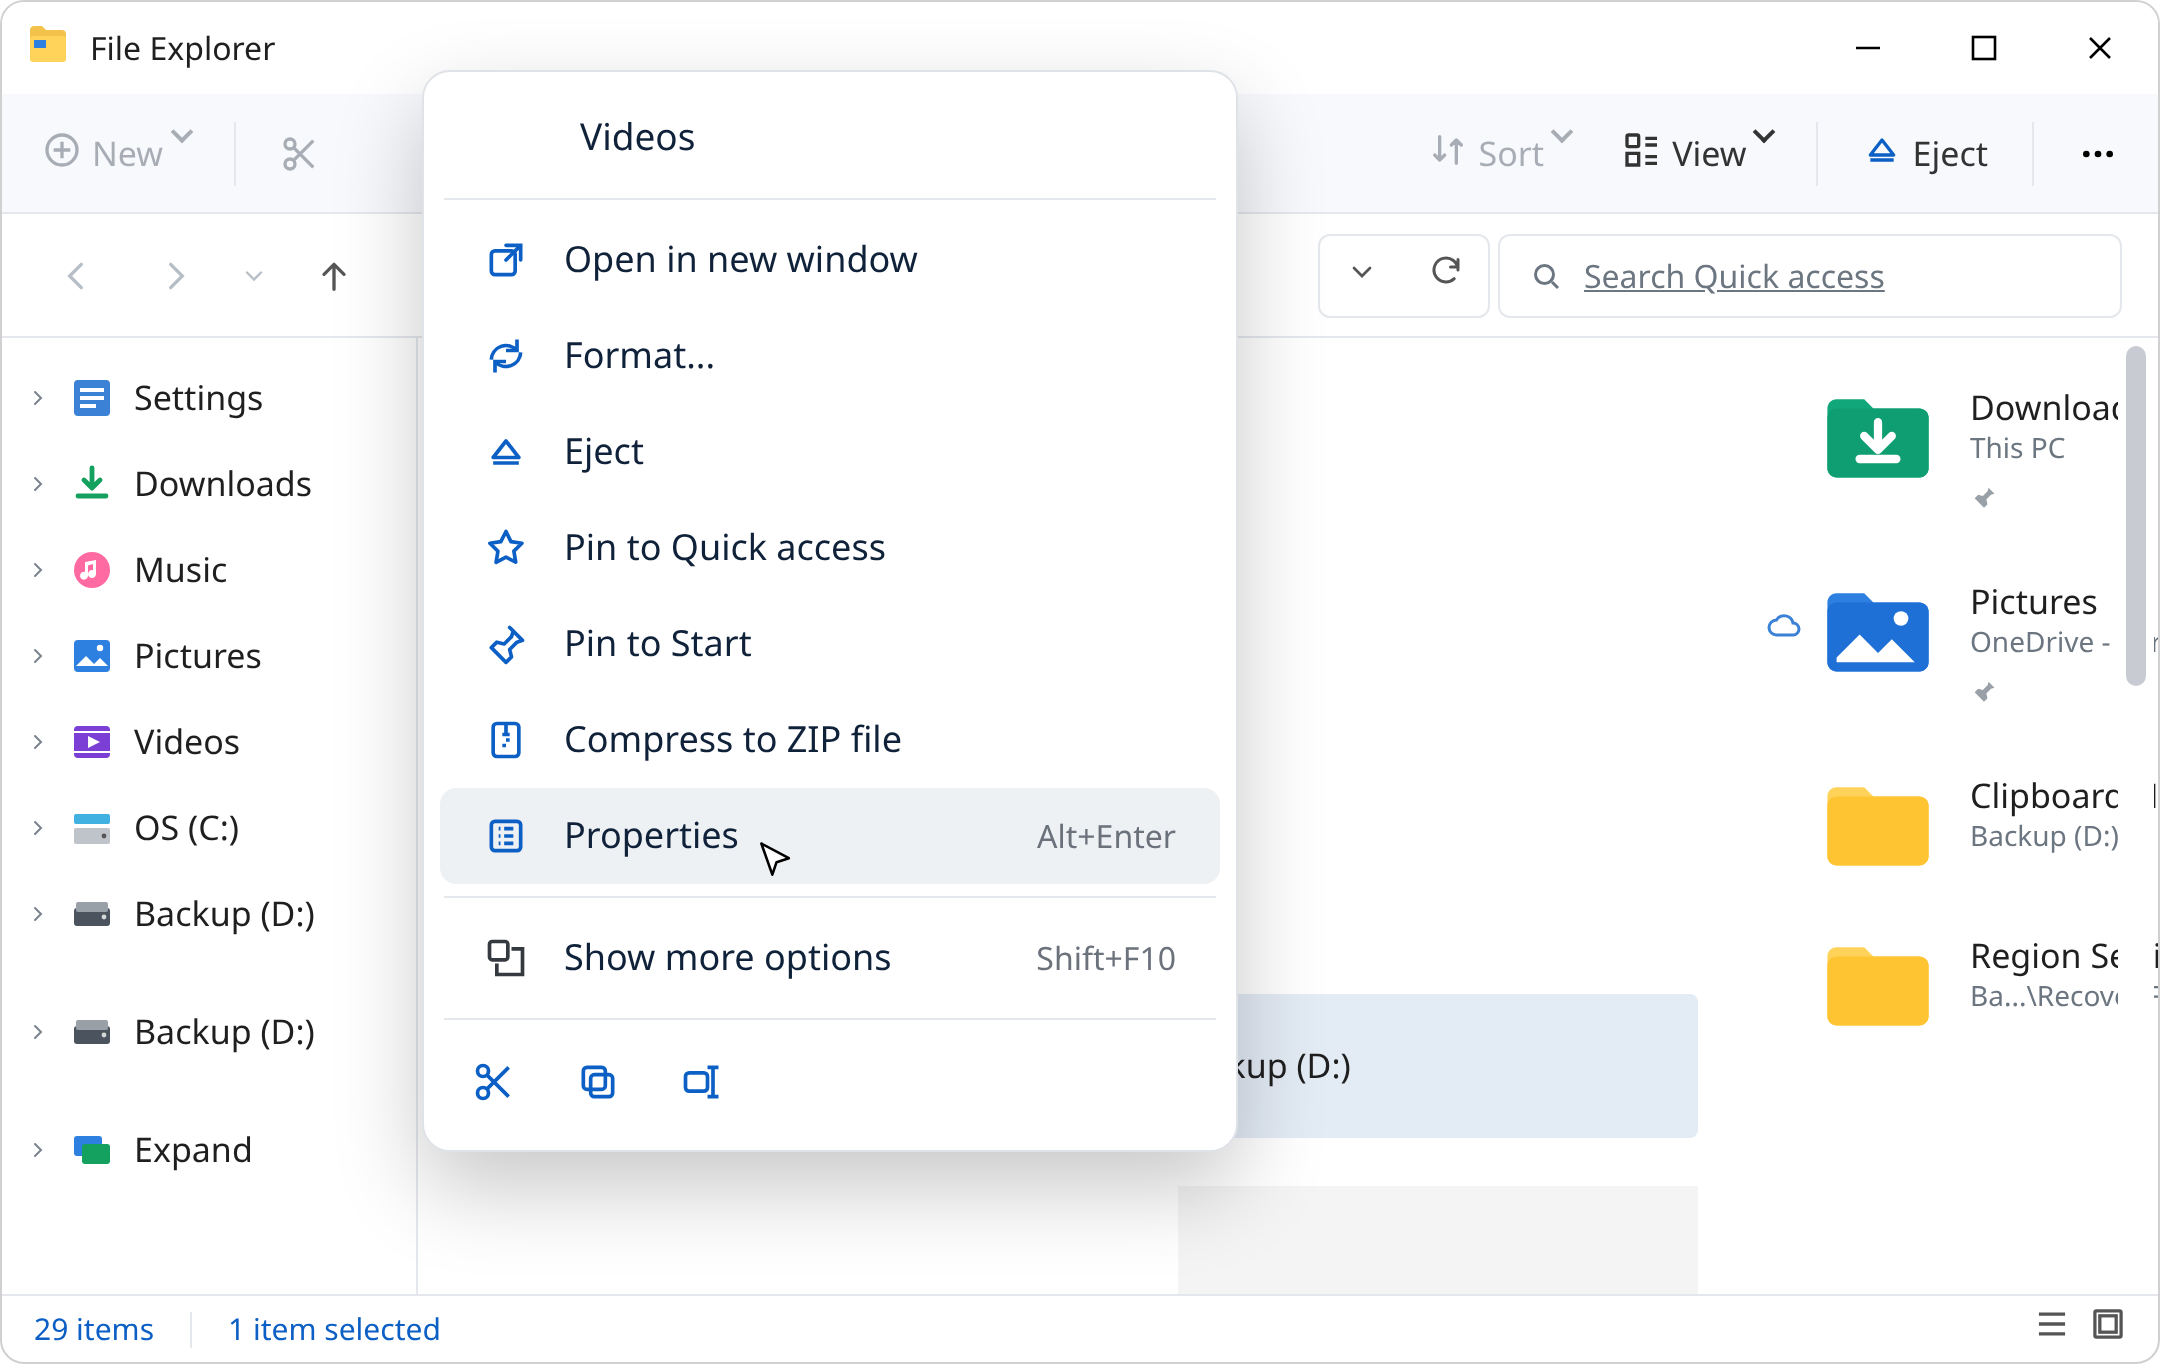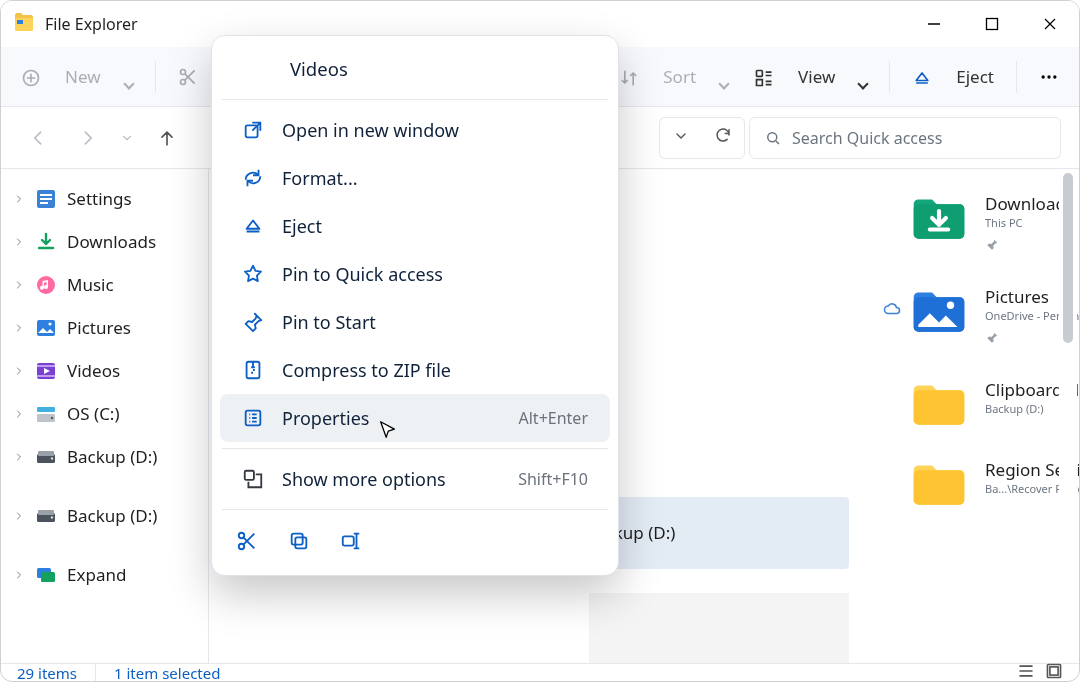--- a/index.html
+++ b/index.html
@@ -32,70 +32,70 @@
   .win-btn { width:58px; height:46px; display:flex; align-items:center; justify-content:center; }
   .win-btn svg { width:14px; height:14px; }
 
   
   .toolbar {
     height:60px; background:var(--toolbarbg);
     border-bottom:1px solid var(--border);
     display:flex; align-items:center; padding:0 8px; gap:2px;
     color:#4a5361;
   }
-  .tbtn { display:flex; align-items:flex-end; gap:24px; padding:8px 12px; border-radius:6px; font-size:17px; }
+  .tbtn { display:flex; align-items:flex-start; gap:5px; padding:8px 12px; border-radius:6px; font-size:17px; }
   .tbtn svg { width:20px; height:20px; }
   .tsep { width:1px; height:32px; background:var(--border); margin:0 8px; }
   .muted-btn { opacity:.45; }
   .chev-sm { border:solid currentColor; border-width:0 2px 2px 0; display:inline-block; padding:3px; transform:rotate(45deg); margin-top:-3px;}
 
   
   .navrow {
     height:62px; background:#ffffff; border-bottom:1px solid var(--border);
     display:flex; align-items:center; padding:0 18px; gap:8px;
   }
   .navicon { width:40px; height:40px; display:flex; align-items:center; justify-content:center; color:#555; }
   .navicon.muted { color:#b8bec6; }
   .navicon svg { width:20px; height:20px; }
   .addrflex { flex:1; }
   .addr-right { display:flex; align-items:center; gap:4px; margin-left:auto; }
-  .addr-right .box { height:42px; border:1px solid var(--border); border-radius:6px; display:flex; align-items:center; }
+  .addr-right .box { height:42px; border:1px solid var(--border); border-radius:6px; display:flex; align-items:center;text-decoration:underline; }
   .refreshbox { width:86px; justify-content:space-around; }
   .searchbox { width:312px; padding:0 14px; gap:10px; color:var(--muted); font-size:16px; }
   .searchbox svg { width:18px; height:18px; flex:0 0 18px; }
 
   
   .body { flex:1; display:flex; position:relative; overflow:hidden; }
   .sidebar { width:208px; border-right:1px solid var(--border); padding:8px 4px; background:#fff; }
   .tree-item { display:flex; align-items:center; gap:10px; padding:10px 8px; font-size:17px; border-radius:6px; }
   .tree-item + .tree-item.spaced { margin-top:16px; }
   .tree-chev { color:#7a828c; }
   .tree-chev svg { width:12px; height:12px; }
   .tree-icon { width:22px; height:22px; display:flex; align-items:center; justify-content:center; }
   .tree-icon svg { width:22px; height:22px; }
 
   .content { flex:1; position:relative; padding:24px 28px 18px 28px; }
   .grid-right-col { position:absolute; left:700px; top:24px; width:330px; }
   .tile { display:flex; align-items:flex-start; gap:16px; margin-bottom:30px; position:relative; }
   .tile-icon { width:60px; height:50px; display:flex; align-items:center; justify-content:center; }
   .tile-icon svg { width:58px; height:46px; }
   .tile-text .t1 { font-size:17px; line-height:1.3; }
-  .tile-text .t2 { font-size:11px; color:var(--muted); }
+  .tile-text .t2 { font-size:14px; color:var(--muted); }
   .pin { color:#9aa0a8; margin-top:4px; }
   .pin svg { width:14px; height:14px; }
   .cloud-badge { position:absolute; left:-26px; top:14px; color:#3b82d6;}
   .cloud-badge svg{width:18px;height:18px;}
   .backup-sel { position:absolute; left:300px; top:330px; width:340px; height:68px; display:flex; align-items:center; gap:16px; z-index:1;}
   .sel-hl { position:absolute; left:290px; top:328px; width:350px; height:72px; background:#e3ebf5; border-radius:4px; z-index:0;}
   .sel-shade { position:absolute; left:380px; top:424px; width:260px; height:156px; background:#f4f4f4; z-index:0;}
   .backup-sel .tile-icon svg{width:48px;height:40px;}
 
   
   .statusbar {
-    height:18px; border-top:1px solid var(--border);
+    height:34px; border-top:1px solid var(--border);
     display:flex; align-items:center; padding:0 16px; font-size:15px;
     gap:18px; color:var(--accent);
   }
   .statusbar .ssep { width:1px; height:18px; background:var(--border);}
   .statusbar .viewicons { margin-left:auto; display:flex; gap:10px; color:#555;}
   .statusbar .viewicons svg{width:18px;height:18px;}
 
   
   .ctx {
     position:absolute; left:210px; top:34px; width:408px; z-index:50;

